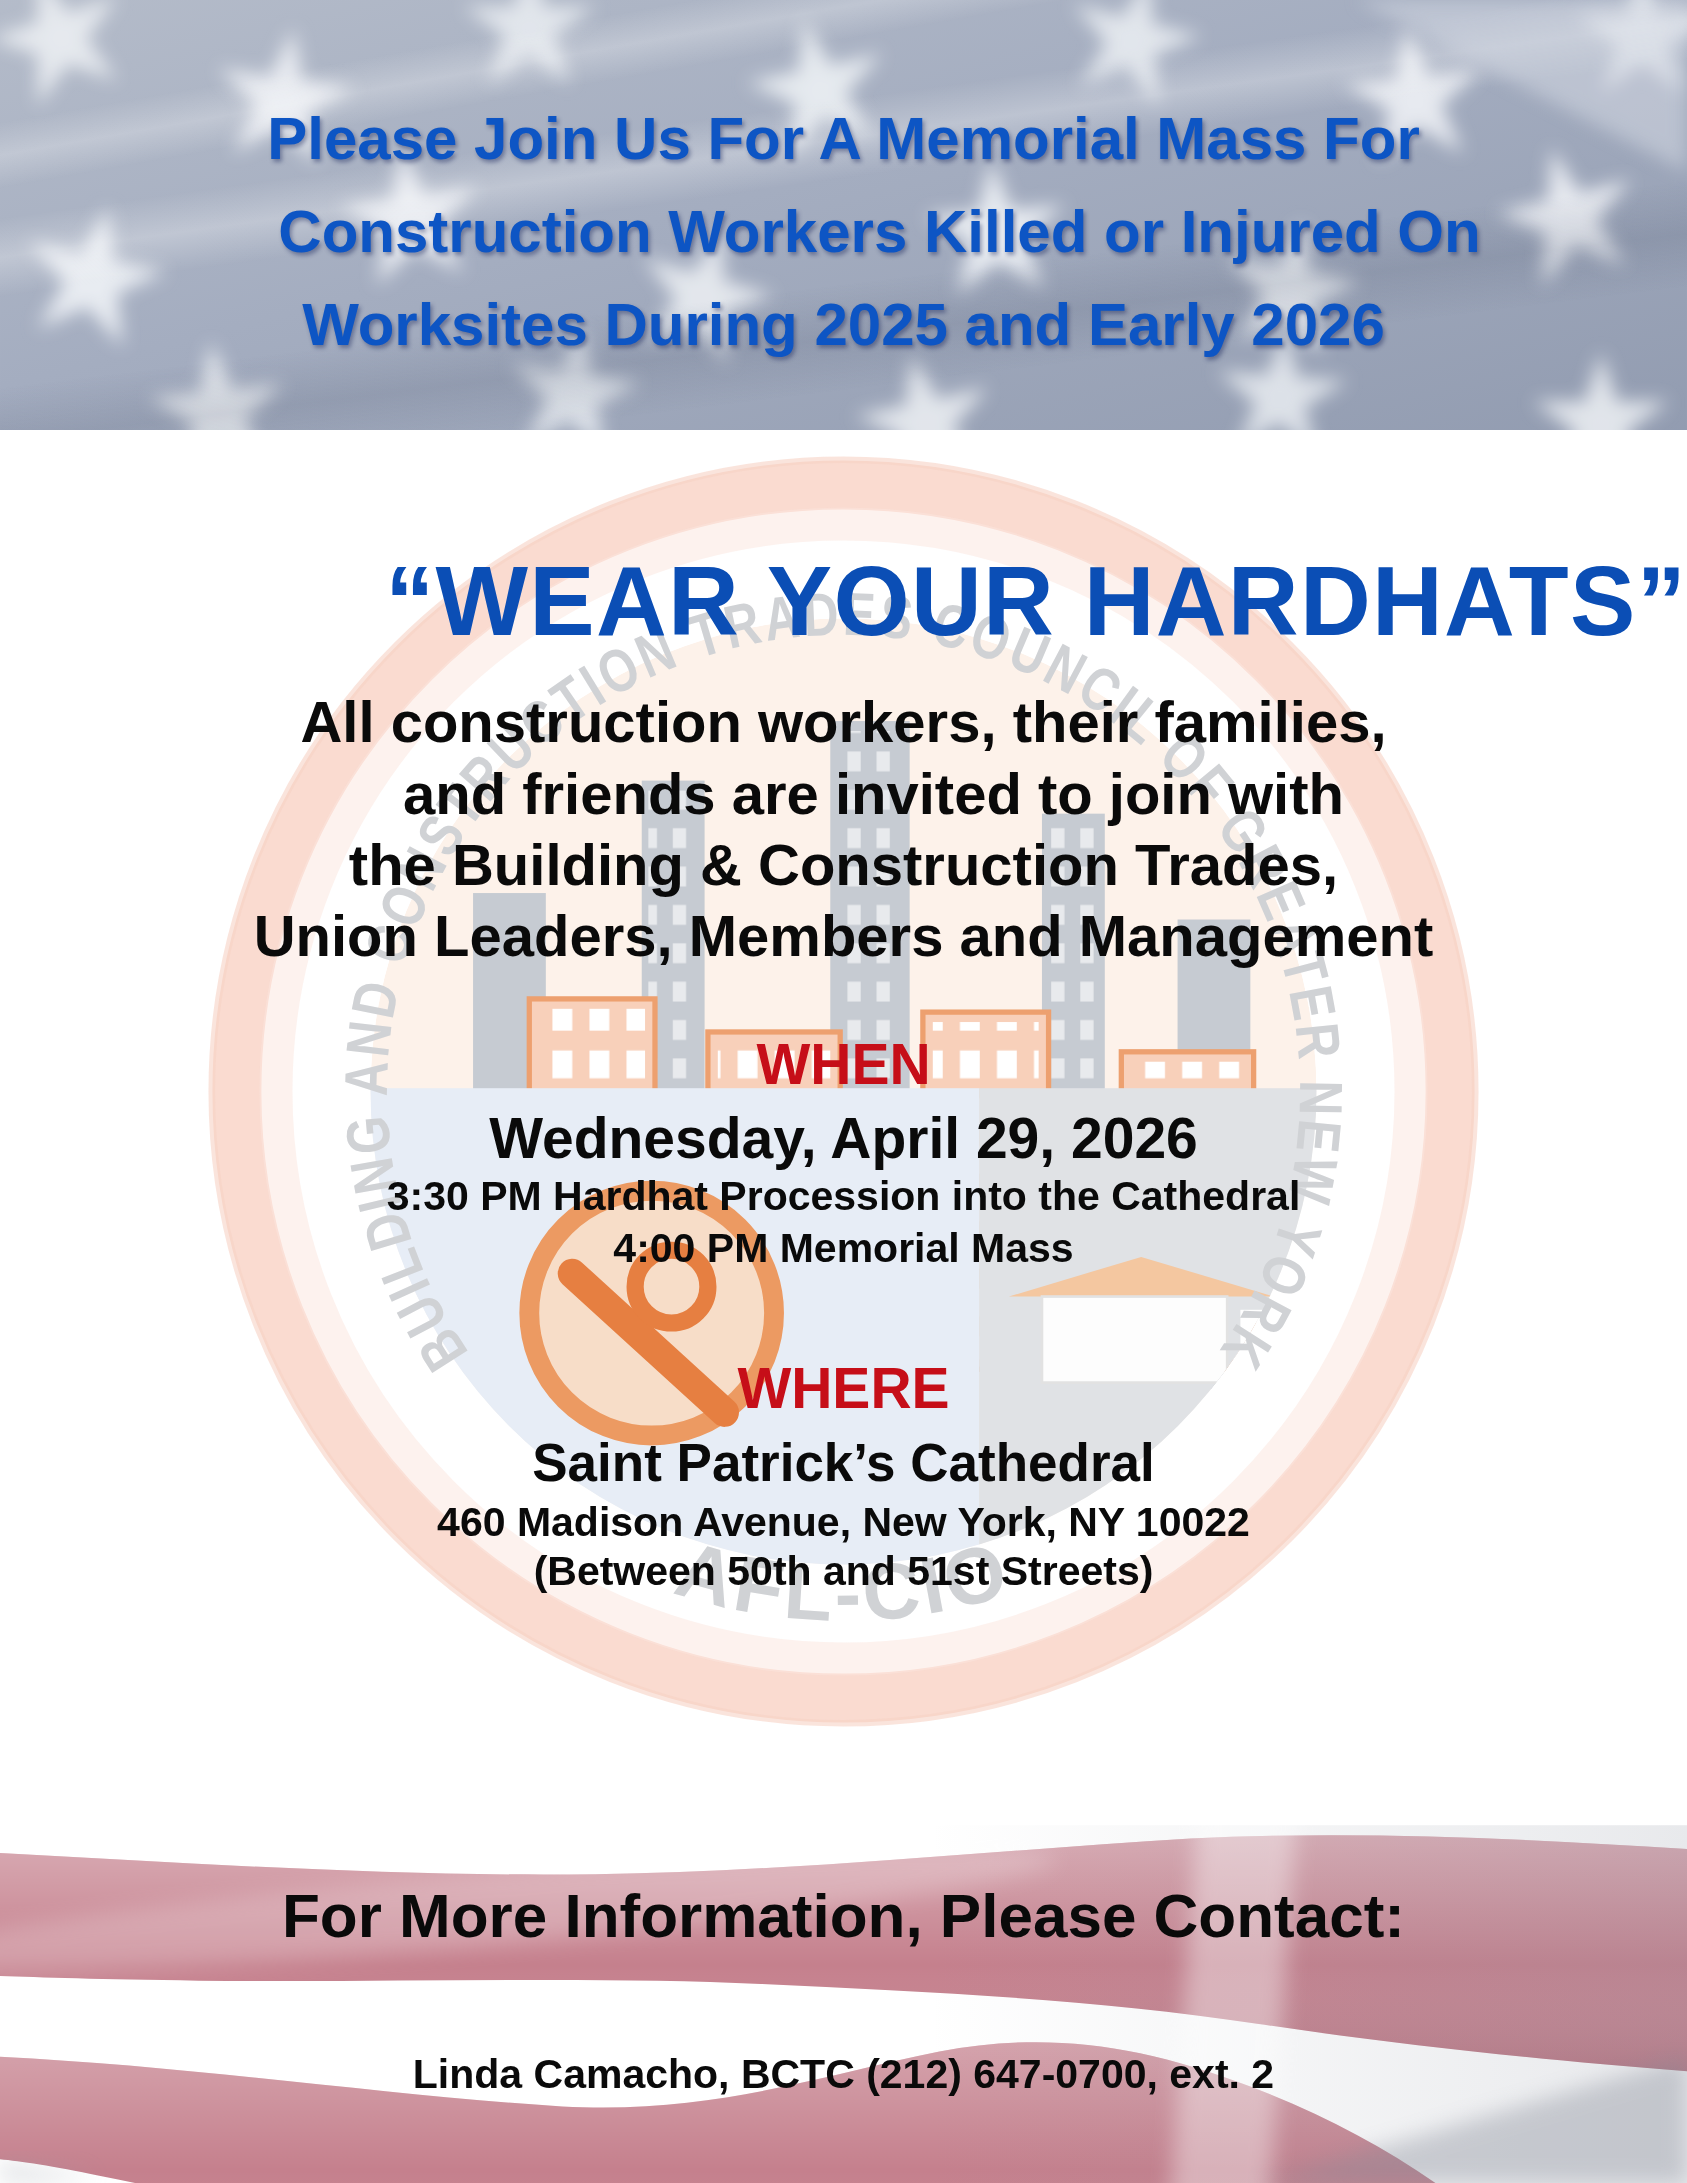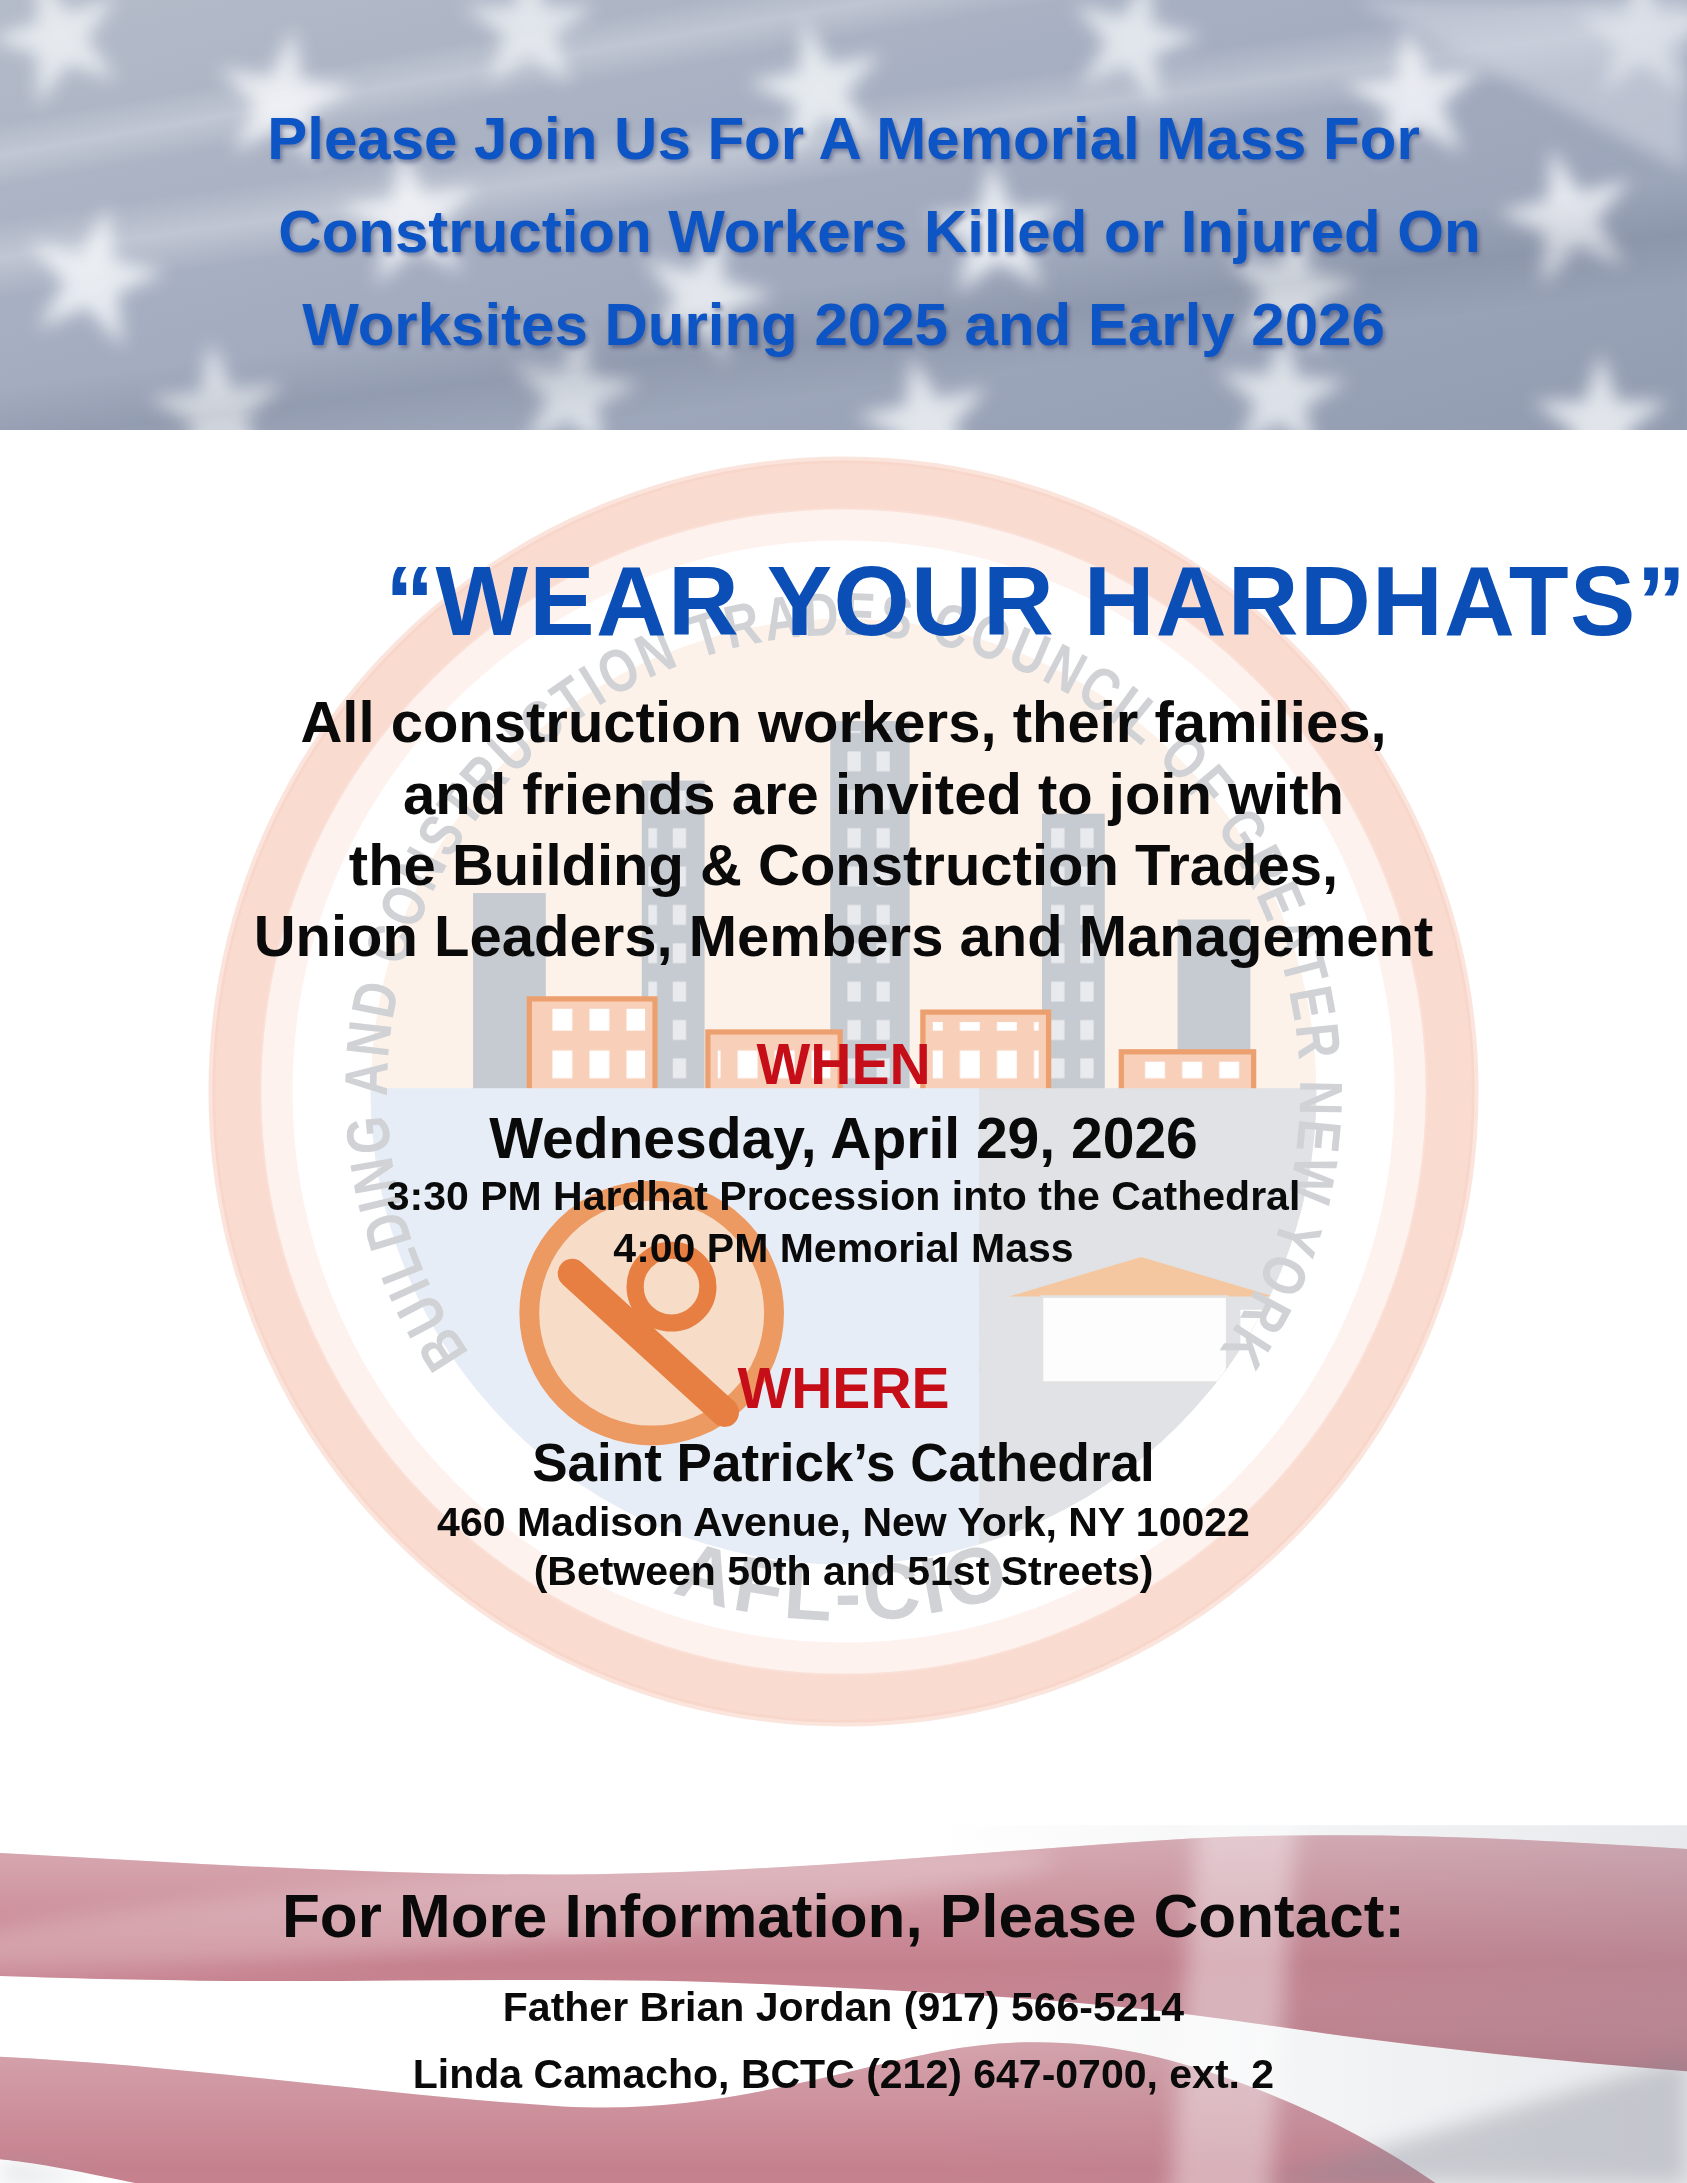--- a/index.html
+++ b/index.html
@@ -249,17 +249,16 @@
          C500,600 300,560 150,530 C80,515 30,508 0,505 Z" fill="url(#stripeSheen)" opacity=".8"></path>
 
     <rect x="0" y="0" width="2550" height="542" fill="url(#grayTint)"></rect>
     <ellipse cx="700" cy="130" rx="900" ry="55" fill="#ffffff" opacity=".22" filter="url(#soft2)" transform="rotate(-5 700 130)"></ellipse>
     <rect x="1790" y="-40" width="150" height="640" fill="#ffffff" opacity=".38" filter="url(#soft2)" transform="rotate(4 1865 270)"></rect>
     <polygon points="1900,542 2550,350 2550,542" fill="#878c99" opacity=".38" filter="url(#soft2)"></polygon>
     <polygon points="0,505 150,530 60,542 0,542" fill="#9aa0ab" opacity=".25" filter="url(#soft2)"></polygon>
   </svg>
 
   <div class="abs contact-line" id="contact-heading">For More Information, Please Contact:</div>
-  <div class="abs contact-line" id="contact-1">Father Brian Jordan (917) 566-5214</div>
   <div class="abs contact-line" id="contact-2">Linda Camacho, BCTC (212) 647-0700, ext. 2</div>
 
 </div>
 
 
 </body></html>

